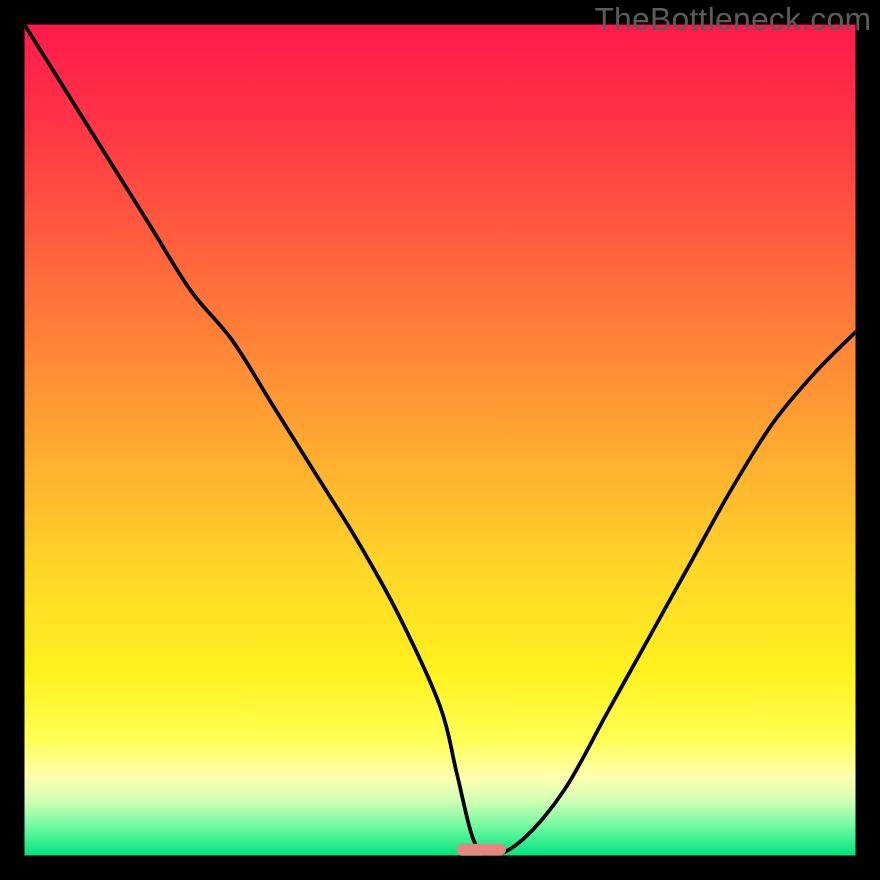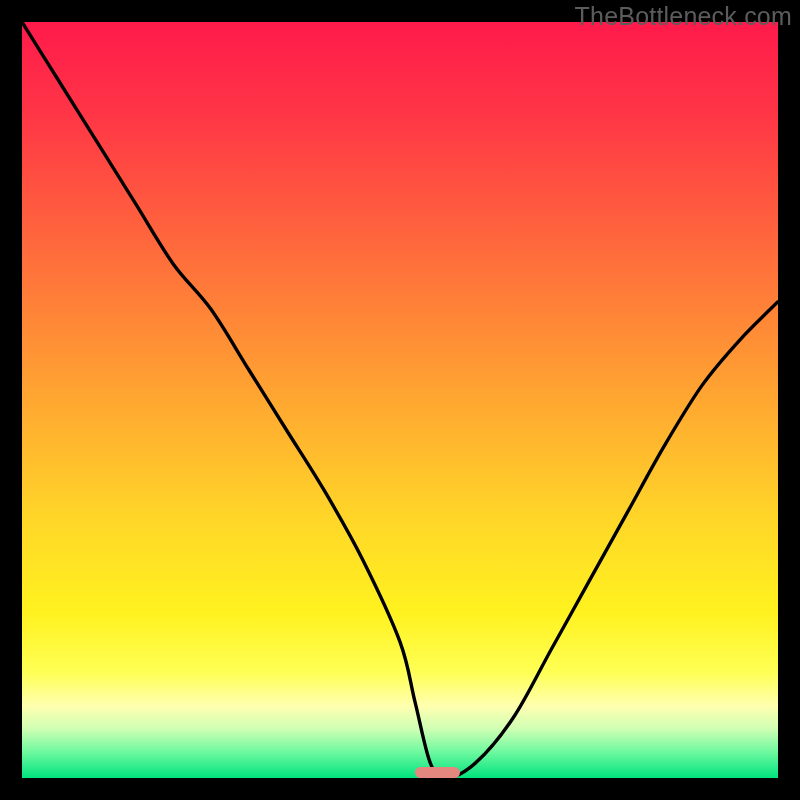--- a/index.html
+++ b/index.html
@@ -32,21 +32,21 @@
     left: 0;
     top: 0;
     width: 100%;
     height: 100%;
   }
   .watermark {
     position: absolute;
     top: 2px;
     right: 8px;
     color: #5c5c5c;
-    font-size: 25px;
+    font-size: 29px;
     font-weight: 500;
     letter-spacing: 0.2px;
   }
   .marker {
     position: absolute;
     background: #e4877f;
     border-radius: 7px;
   }
   svg.curve {
     position: absolute;

